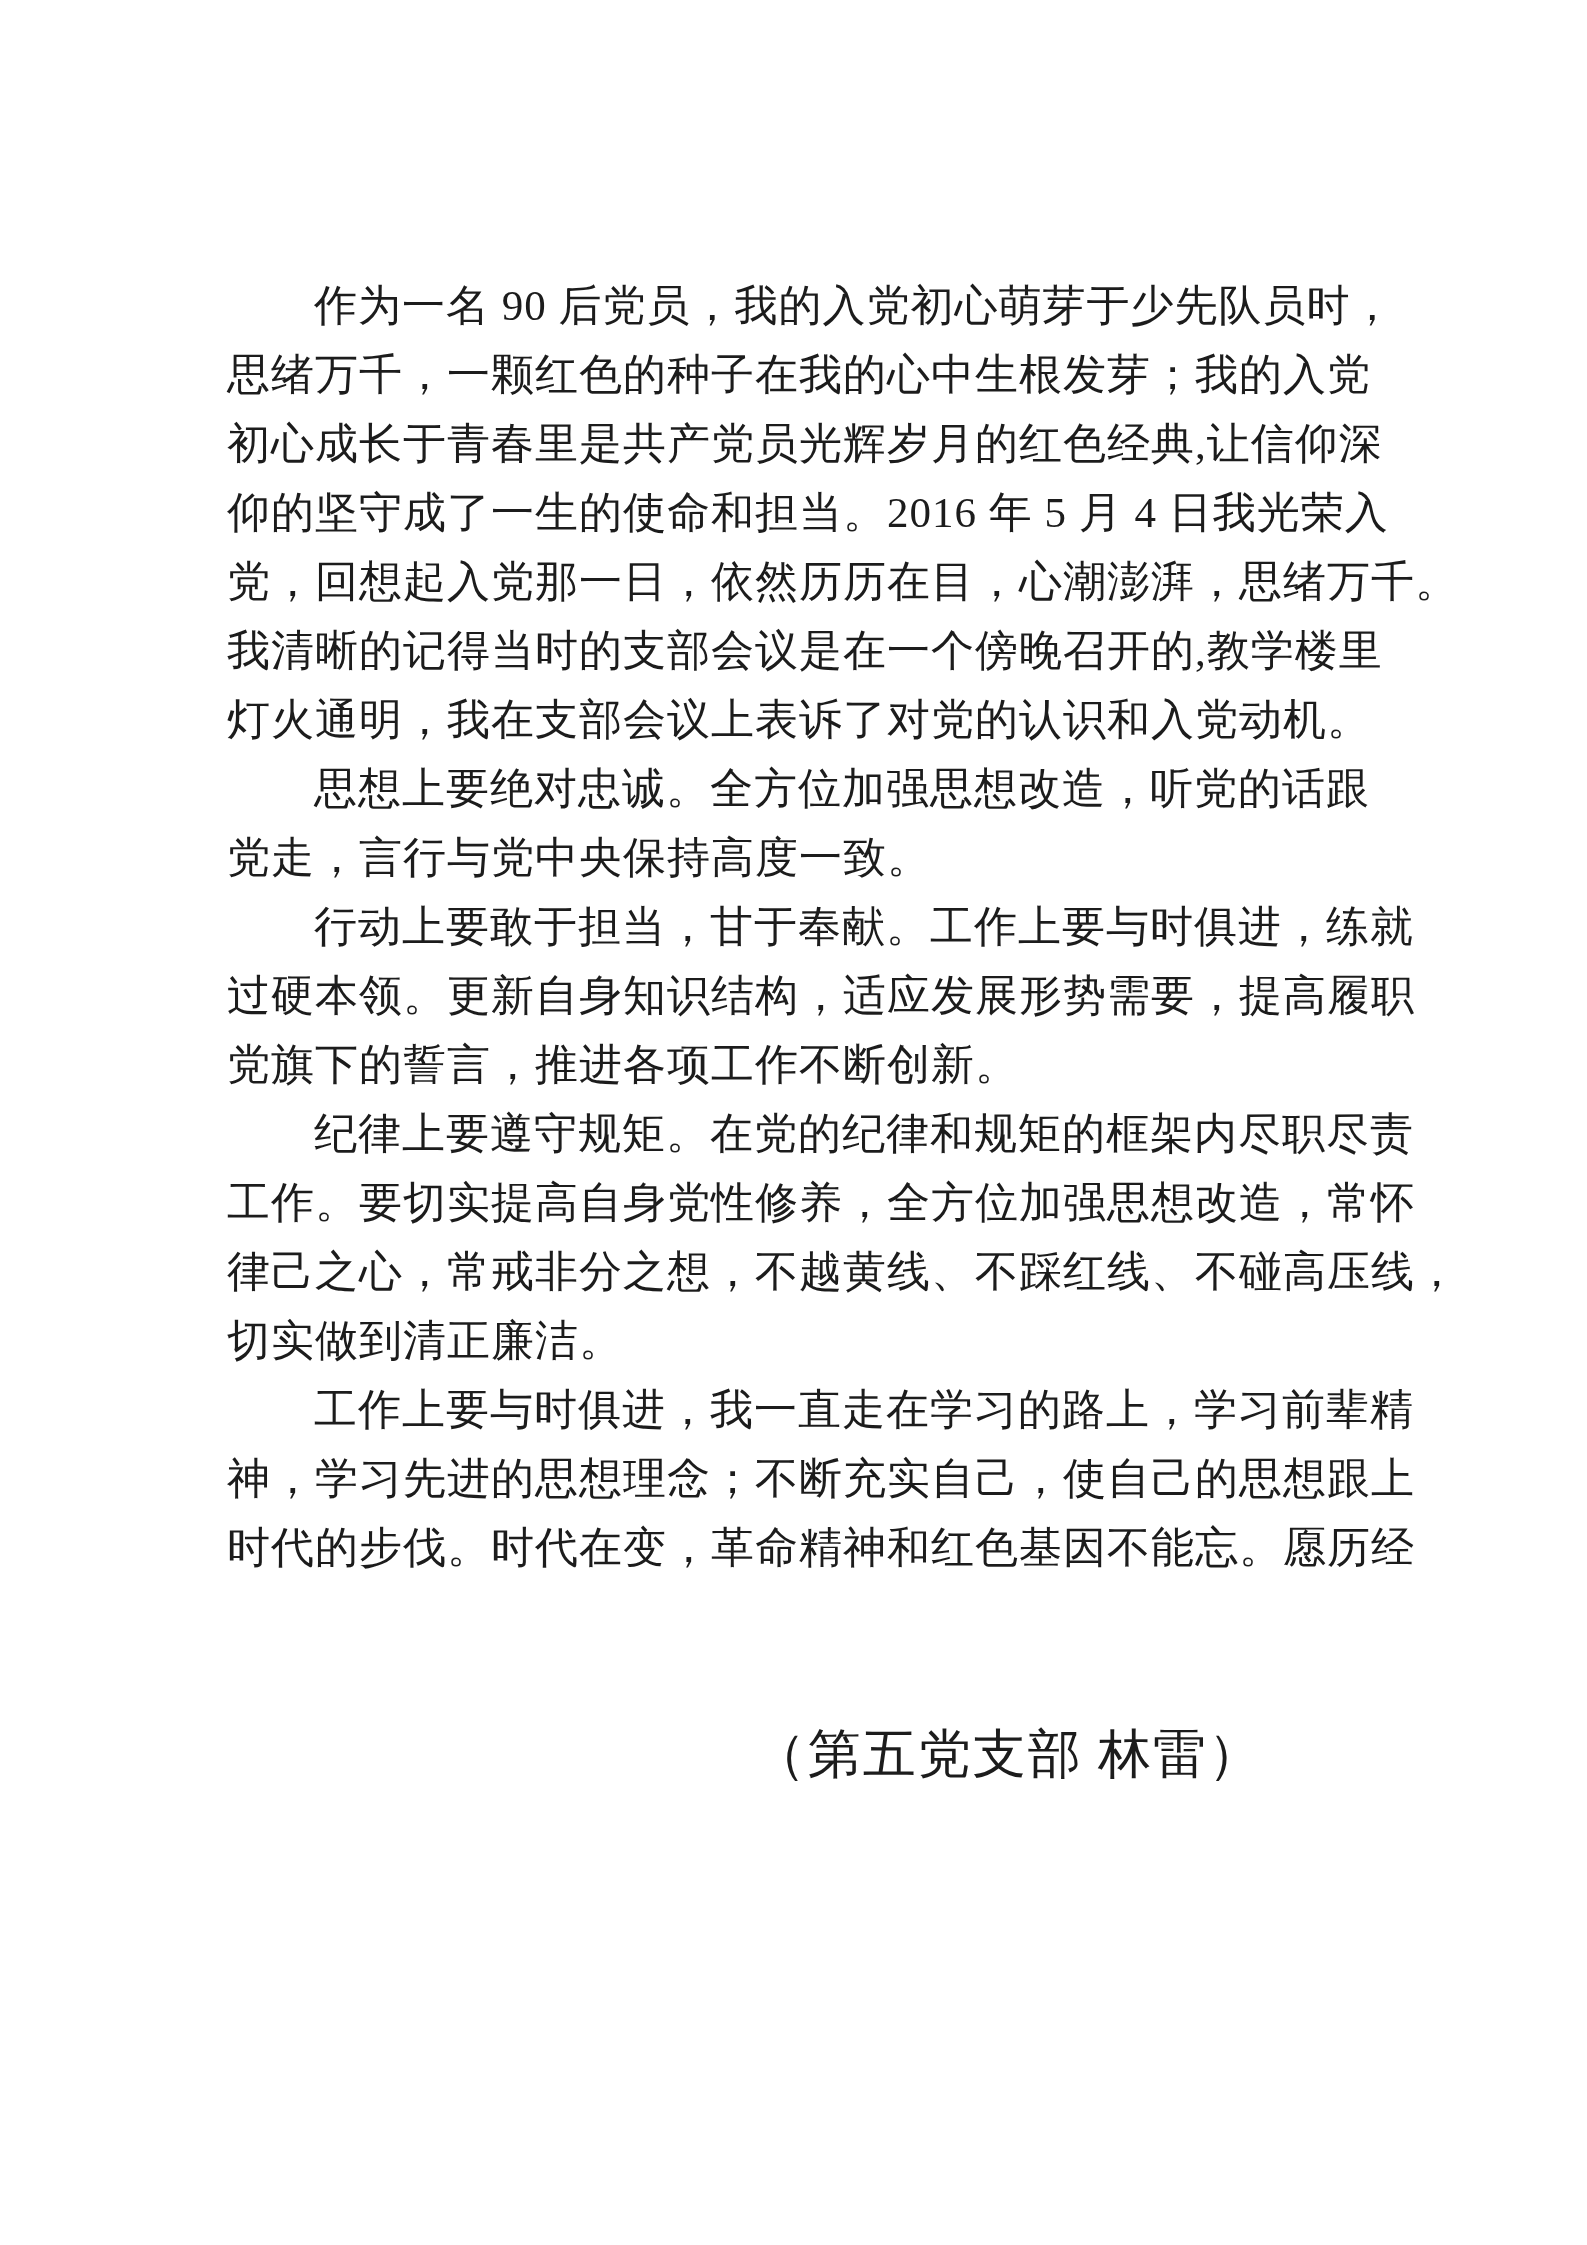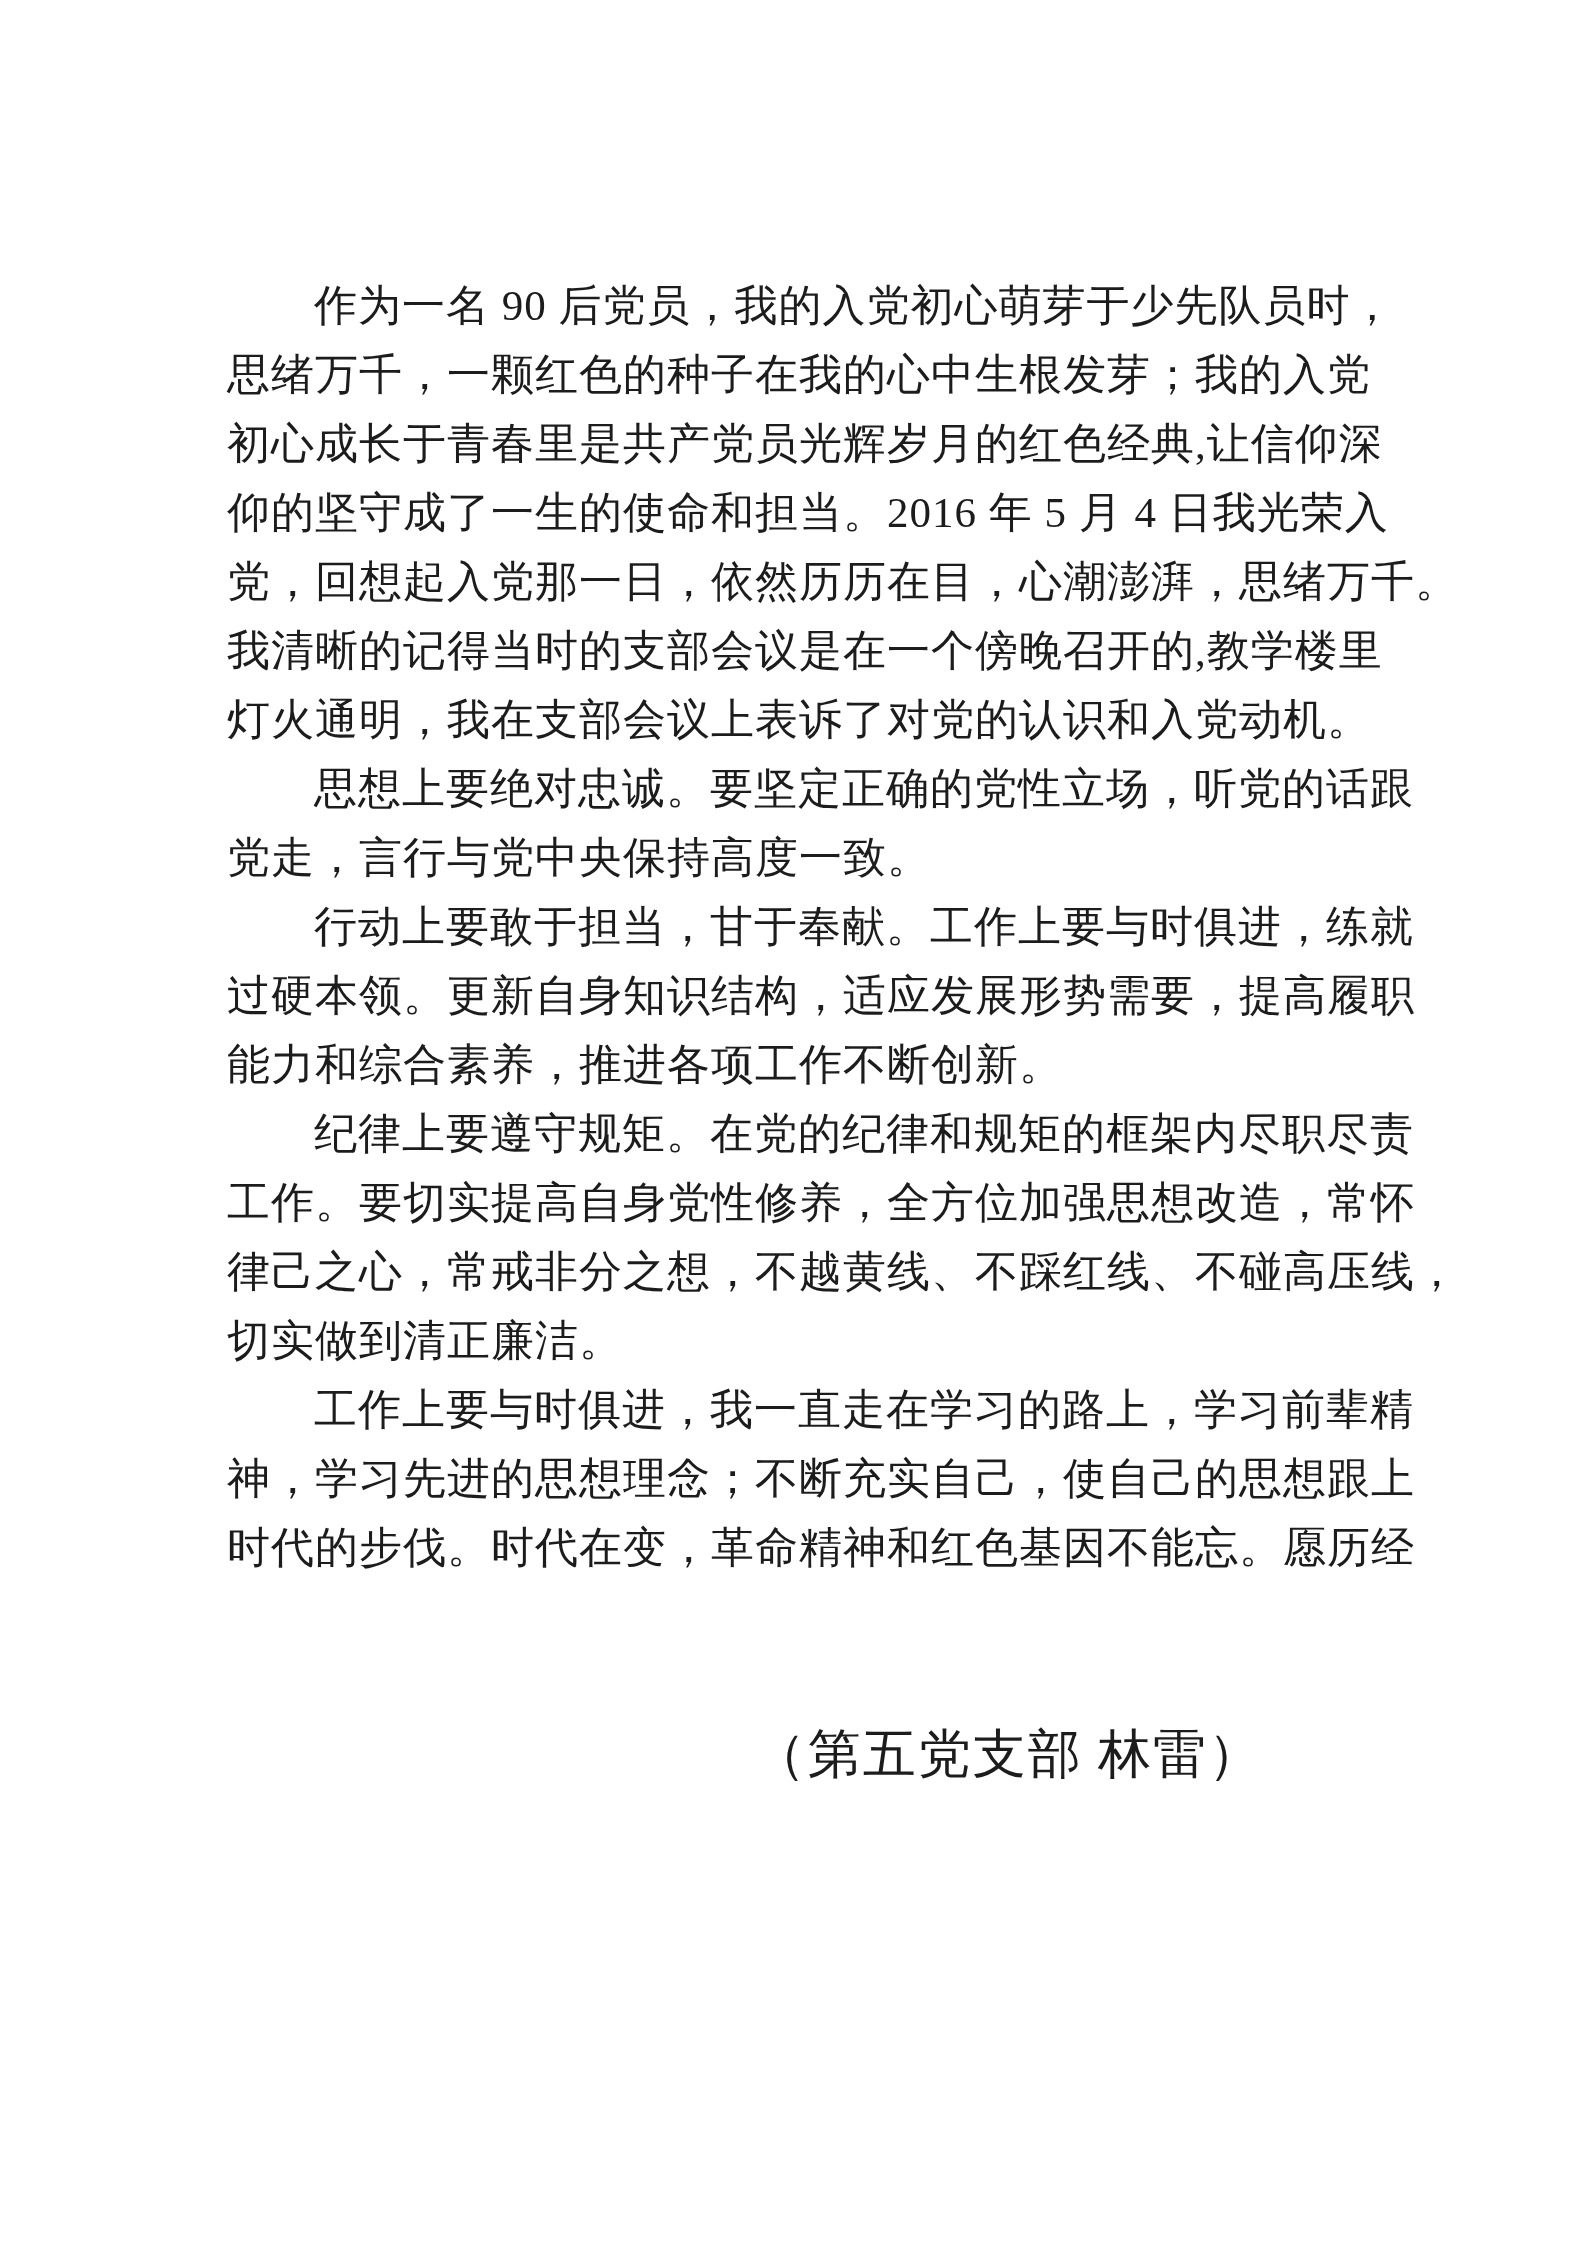--- a/index.html
+++ b/index.html
@@ -54,25 +54,25 @@
 
 <div class="page">
   <div class="text-block">
     <div class="line indent">作为一名 90 后党员，我的入党初心萌芽于少先队员时，</div>
     <div class="line">思绪万千，一颗红色的种子在我的心中生根发芽；我的入党</div>
     <div class="line">初心成长于青春里是共产党员光辉岁月的红色经典,让信仰深</div>
     <div class="line">仰的坚守成了一生的使命和担当。2016 年 5 月 4 日我光荣入</div>
     <div class="line">党，回想起入党那一日，依然历历在目，心潮澎湃，思绪万千。</div>
     <div class="line">我清晰的记得当时的支部会议是在一个傍晚召开的,教学楼里</div>
     <div class="line para-end">灯火通明，我在支部会议上表诉了对党的认识和入党动机。</div>
-    <div class="line indent">思想上要绝对忠诚。要坚定正确的党性立场，听党的话跟</div>
+    <div class="line indent">思想上要绝对忠诚。全方位加强思想改造，听党的话跟</div>
     <div class="line para-end">党走，言行与党中央保持高度一致。</div>
     <div class="line indent">行动上要敢于担当，甘于奉献。工作上要与时俱进，练就</div>
     <div class="line">过硬本领。更新自身知识结构，适应发展形势需要，提高履职</div>
-    <div class="line para-end">能力和综合素养，推进各项工作不断创新。</div>
+    <div class="line para-end">党旗下的誓言，推进各项工作不断创新。</div>
     <div class="line indent">纪律上要遵守规矩。在党的纪律和规矩的框架内尽职尽责</div>
     <div class="line">工作。要切实提高自身党性修养，全方位加强思想改造，常怀</div>
     <div class="line">律己之心，常戒非分之想，不越黄线、不踩红线、不碰高压线，</div>
     <div class="line para-end">切实做到清正廉洁。</div>
     <div class="line indent">工作上要与时俱进，我一直走在学习的路上，学习前辈精</div>
     <div class="line">神，学习先进的思想理念；不断充实自己，使自己的思想跟上</div>
     <div class="line">时代的步伐。时代在变，革命精神和红色基因不能忘。愿历经</div>
     <div class="signature">（第五党支部 林雷）</div>
   </div>
 </div>

